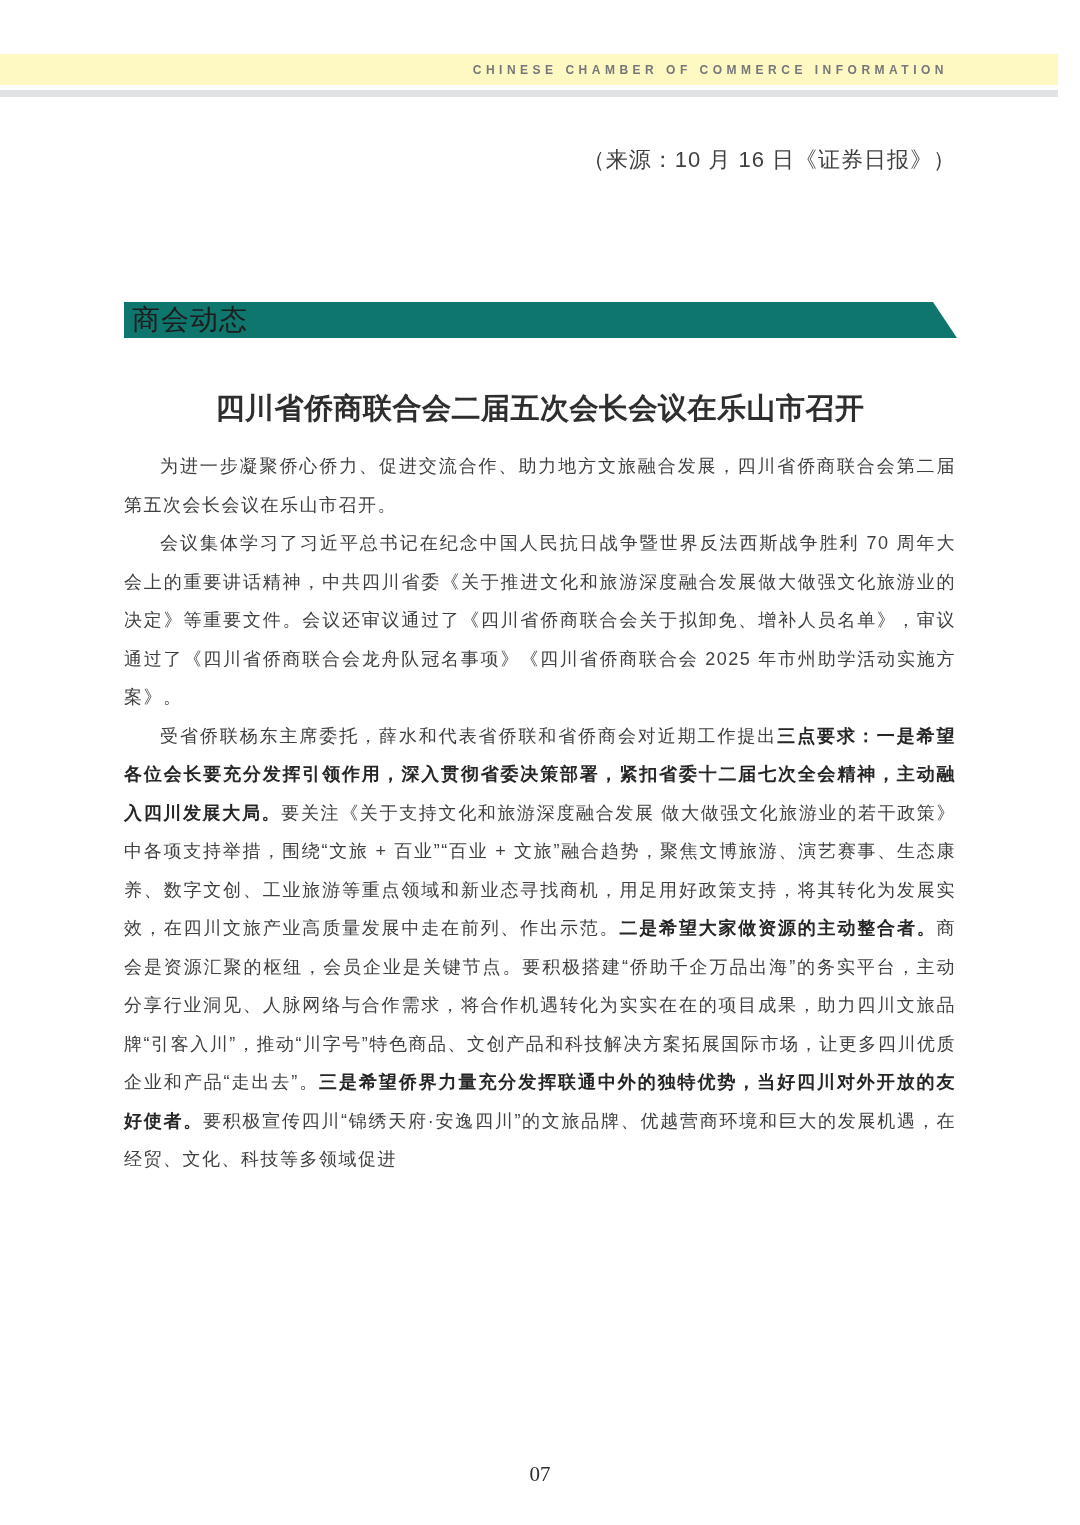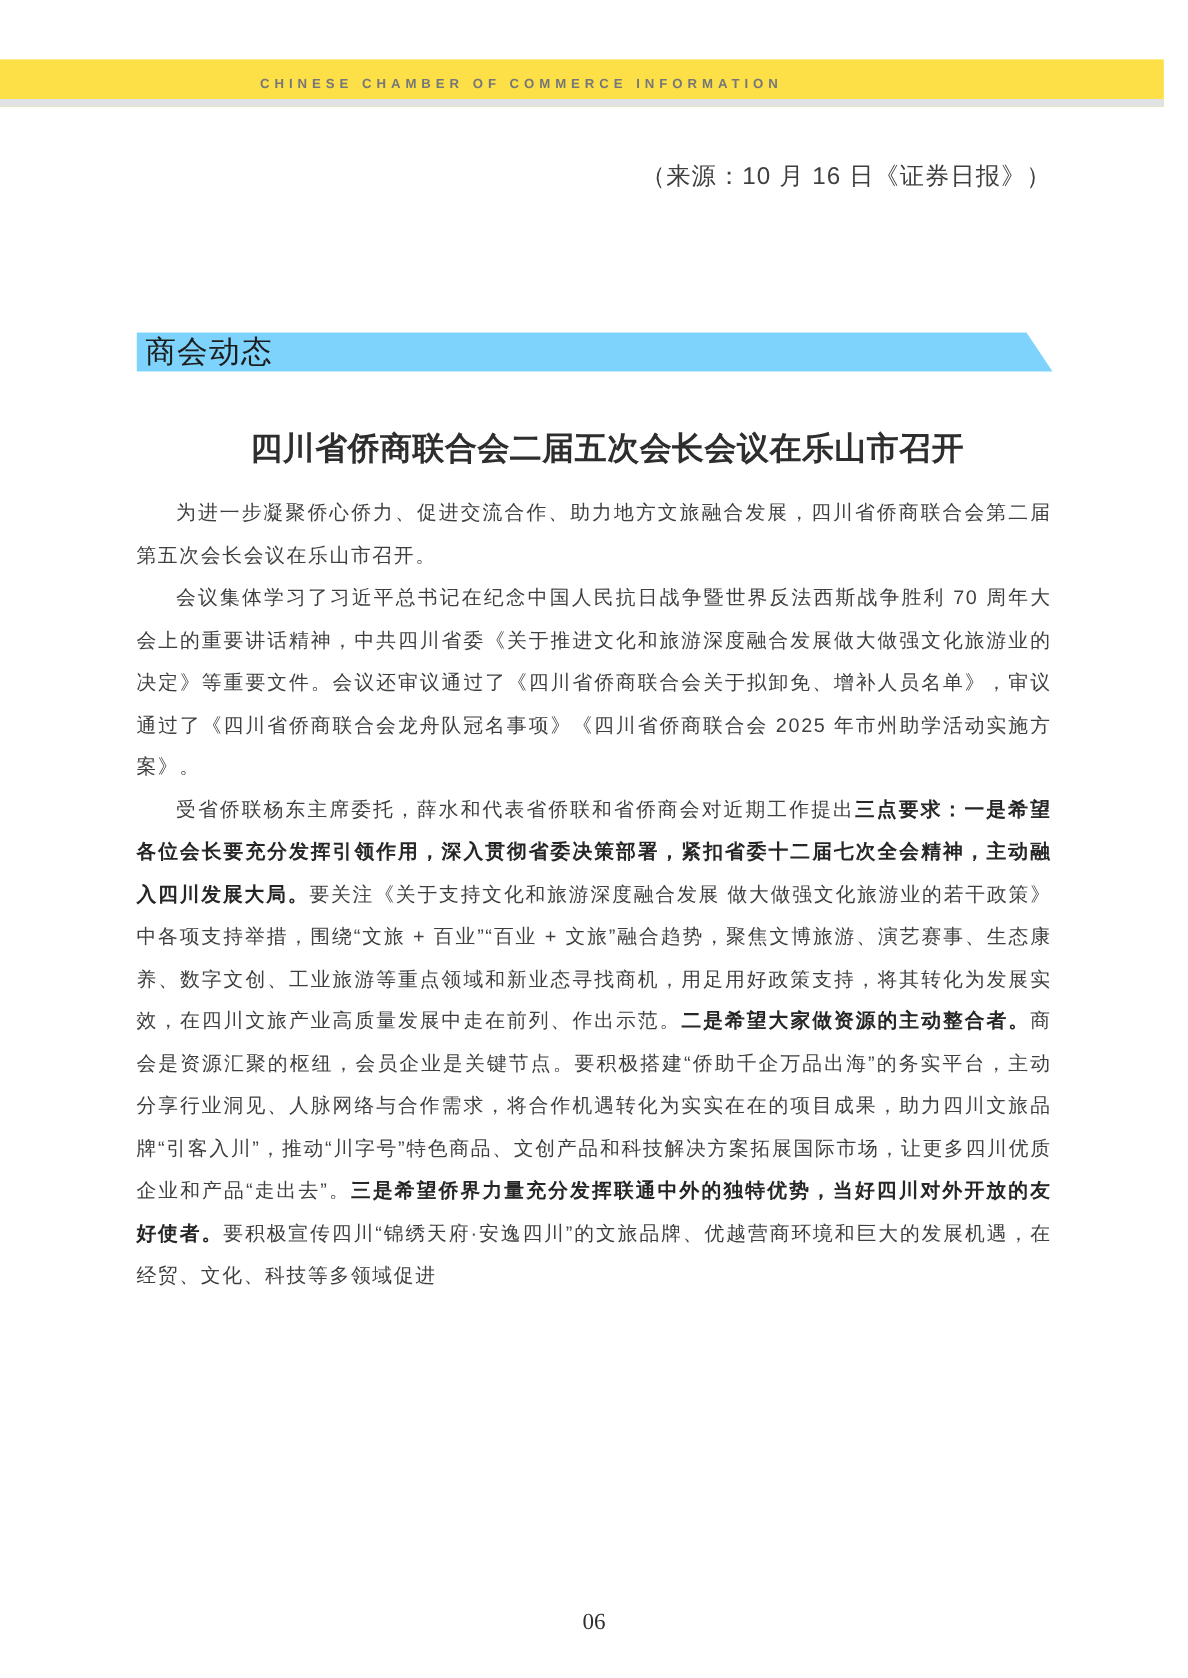--- a/index.html
+++ b/index.html
@@ -8,23 +8,23 @@
     background: #ffffff;
     position: relative;
     overflow: hidden;
     font-family: "Liberation Sans", "DejaVu Sans", sans-serif;
     color: #3f3f3f;
   }
 
   
   .band-main {
     position: absolute; top: 54px; left: 0;
-    width: 1058px; height: 43px;
-    background: #fde047;
-    display: flex; align-items: center; justify-content: center;
+    width: 1058px; height: 31px;
+    background: #fef9c3;
+    display: flex; align-items: center; justify-content: flex-end;
   }
   .band-main .band-text {
     font-size: 12px; font-weight: 700;
     letter-spacing: 4.5px;
     color: #75777a;
     padding-right: 110px;
     white-space: nowrap;
   }
   .band-sub {
     position: absolute; top: 90px; left: 0;
@@ -45,35 +45,35 @@
   .intro .source-line {
     text-align: right;
     margin-top: 8px;
     letter-spacing: 1px;
   }
 
   
   .section-banner {
     position: absolute; top: 302px; left: 124px;
     width: 833px; height: 36px;
-    background: #7dd3fc;
+    background: #0f766e;
     clip-path: polygon(0 0, calc(100% - 24px) 0, 100% 100%, 0 100%);
     display: flex; align-items: center; text-align: center;
   }
   .section-banner .section-label {
     font-family: "Liberation Serif", "DejaVu Serif", serif;
     font-size: 28px;
     color: #1c1c1c;
     padding-left: 8px;
     letter-spacing: 1px;
   }
 
   
   .article-title {
-    position: absolute; top: 388px; left: 136px; width: 832px;
+    position: absolute; top: 388px; left: 124px; width: 832px;
     margin: 0;
     font-size: 29px; font-weight: 700;
     letter-spacing: 0.5px;
     color: #2e2e2e;
     text-align: center;
     line-height: 40px;
   }
   .article-body {
     position: absolute; top: 447px; left: 124px; width: 832px;
   }
@@ -112,13 +112,13 @@
 </div>
 
 <h1 class="article-title">四川省侨商联合会二届五次会长会议在乐山市召开</h1>
 
 <div class="article-body">
   <p>为进一步凝聚侨心侨力、促进交流合作、助力地方文旅融合发展，四川省侨商联合会第二届第五次会长会议在乐山市召开。</p>
   <p>会议集体学习了习近平总书记在纪念中国人民抗日战争暨世界反法西斯战争胜利 70 周年大会上的重要讲话精神，中共四川省委《关于推进文化和旅游深度融合发展做大做强文化旅游业的决定》等重要文件。会议还审议通过了《四川省侨商联合会关于拟卸免、增补人员名单》，审议通过了《四川省侨商联合会龙舟队冠名事项》《四川省侨商联合会 2025 年市州助学活动实施方案》。</p>
   <p><span>受省侨联杨东主席委托，薛水和代表省侨联和省侨商会对近期工作提出</span><b>三点要求：一是希望各位会长要充分发挥引领作用，深入贯彻省委决策部署，紧扣省委十二届七次全会精神，主动融入四川发展大局。</b><span>要关注《关于支持文化和旅游深度融合发展 做大做强文化旅游业的若干政策》中各项支持举措，围绕“文旅 + 百业”“百业 + 文旅”融合趋势，聚焦文博旅游、演艺赛事、生态康养、数字文创、工业旅游等重点领域和新业态寻找商机，用足用好政策支持，将其转化为发展实效，在四川文旅产业高质量发展中走在前列、作出示范。</span><b>二是希望大家做资源的主动整合者。</b><span>商会是资源汇聚的枢纽，会员企业是关键节点。要积极搭建“侨助千企万品出海”的务实平台，主动分享行业洞见、人脉网络与合作需求，将合作机遇转化为实实在在的项目成果，助力四川文旅品牌“引客入川”，推动“川字号”特色商品、文创产品和科技解决方案拓展国际市场，让更多四川优质企业和产品“走出去”。</span><b>三是希望侨界力量充分发挥联通中外的独特优势，当好四川对外开放的友好使者。</b><span>要积极宣传四川“锦绣天府·安逸四川”的文旅品牌、优越营商环境和巨大的发展机遇，在经贸、文化、科技等多领域促进</span></p>
 </div>
 
-<div class="page-number">06</div>
+<div class="page-number">07</div>
 
 </body></html>

